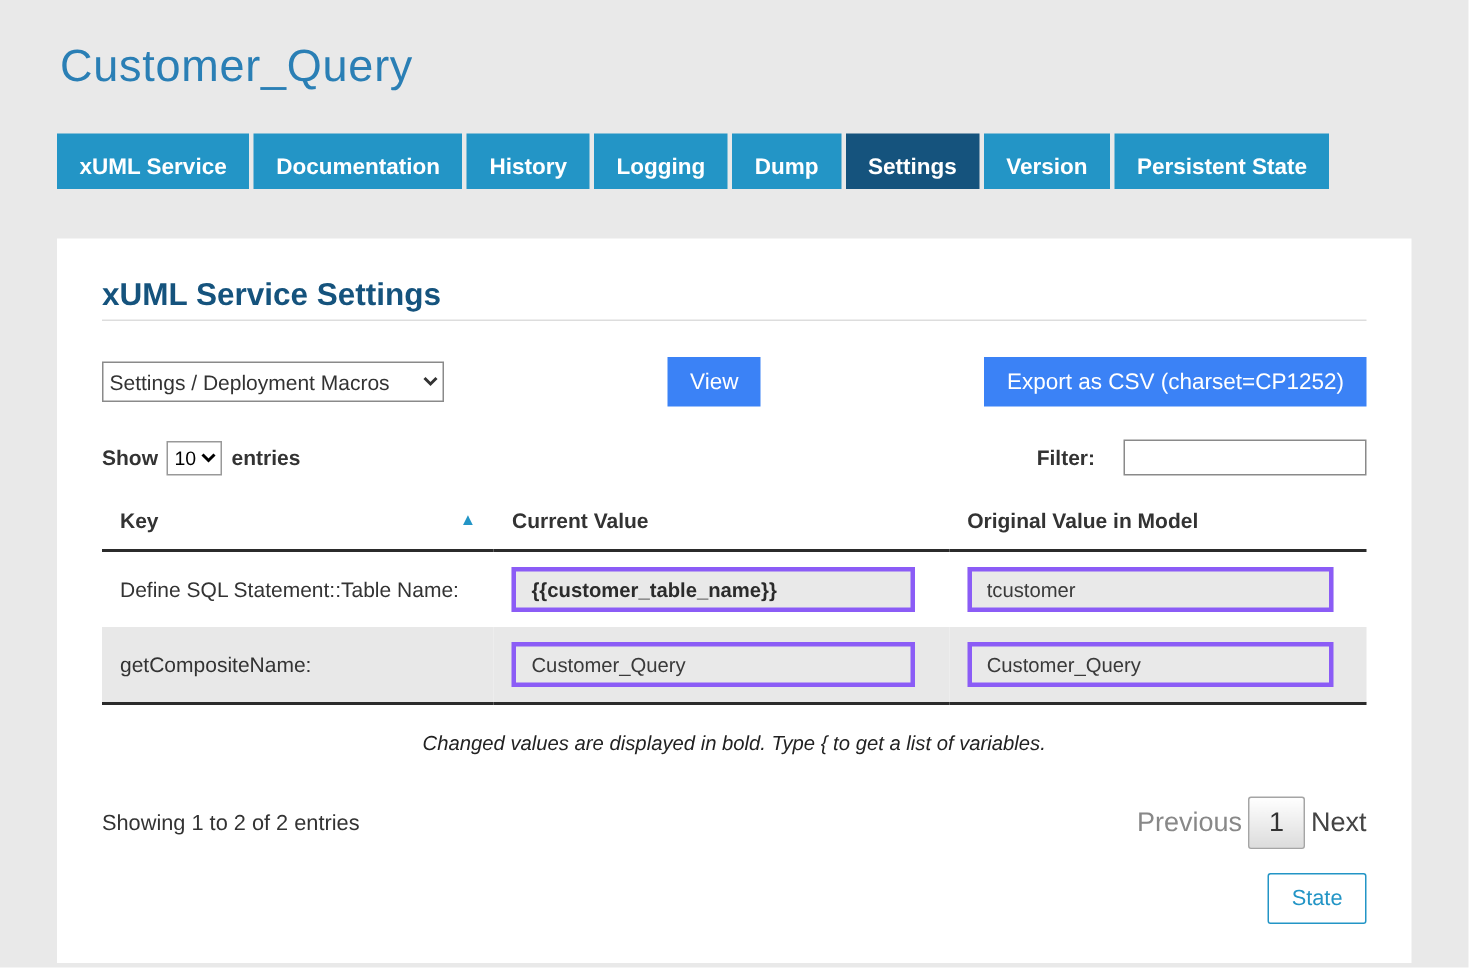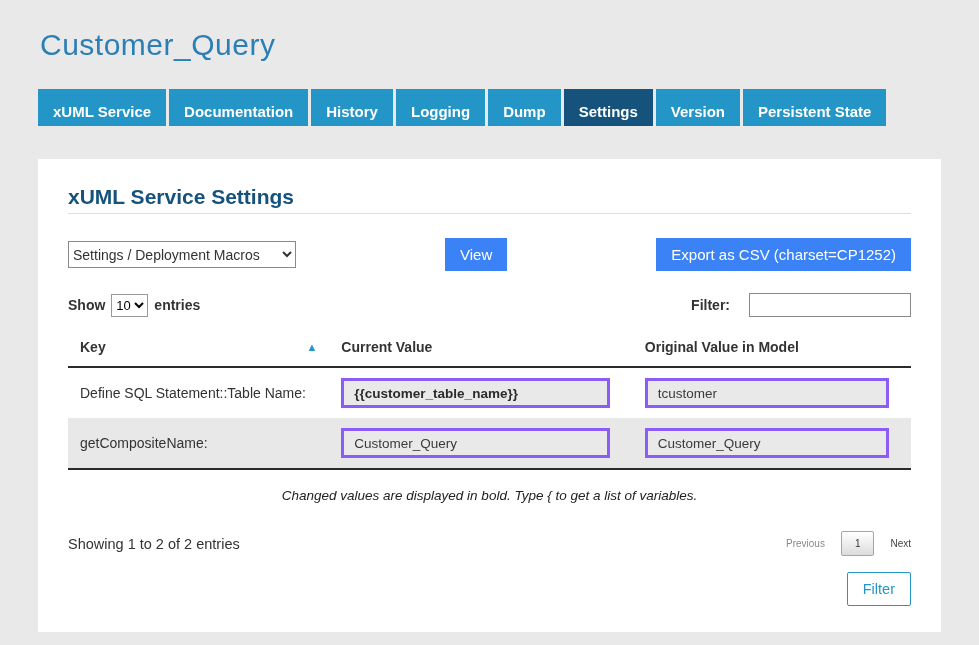--- a/index.html
+++ b/index.html
@@ -146,21 +146,21 @@
     color: #222;
     margin: 18px 0 28px 0;
   }
   .footer-row {
     display: flex;
     justify-content: space-between;
     align-items: center;
     margin-bottom: 16px;
   }
   .summary { font-size: 14.5px; color: #333; }
-  .pagination { display: flex; align-items: center; gap: 16px; font-size: 10px; }
+  .pagination { display: flex; align-items: center; gap: 4px; font-size: 18px; }
   .page-prev { color: #888; cursor: default; }
   .page-next { color: #444; cursor: pointer; }
   .page-btn {
     display: inline-block;
     padding: 6px 13px;
     border: 1px solid #a5a5a5;
     border-radius: 2px;
     background: linear-gradient(#ffffff, #dcdcdc);
     color: #333;
     cursor: pointer;
@@ -251,17 +251,17 @@
     <div class="footer-row">
       <span class="summary">Showing 1 to 2 of 2 entries</span>
       <div class="pagination">
         <span class="page-prev">Previous</span>
         <span class="page-btn">1</span>
         <span class="page-next">Next</span>
       </div>
     </div>
 
     <div class="apply-row">
-      <button class="apply-btn">Filter</button>
+      <button class="apply-btn">State</button>
     </div>
 
   </section>
 </div>
 
 </body></html>

